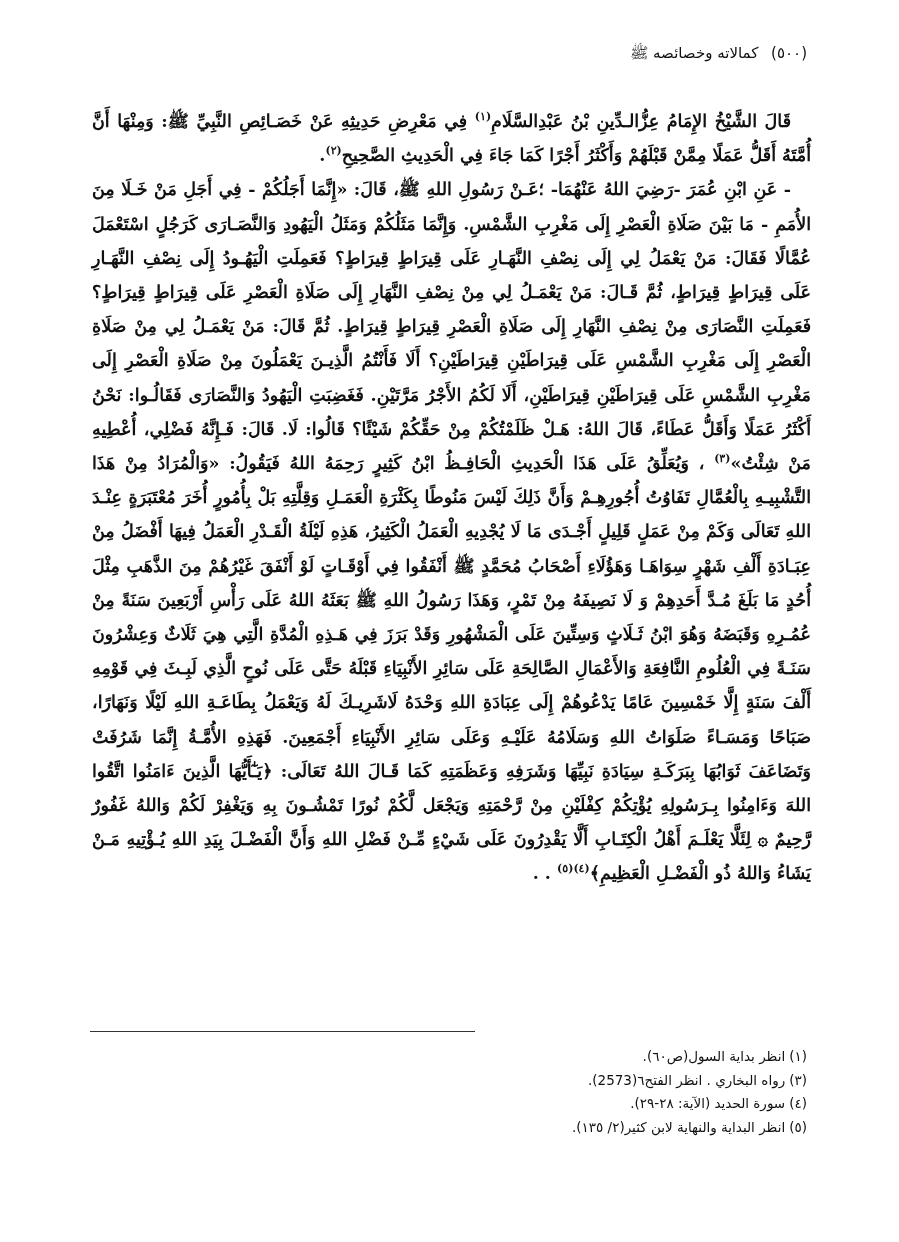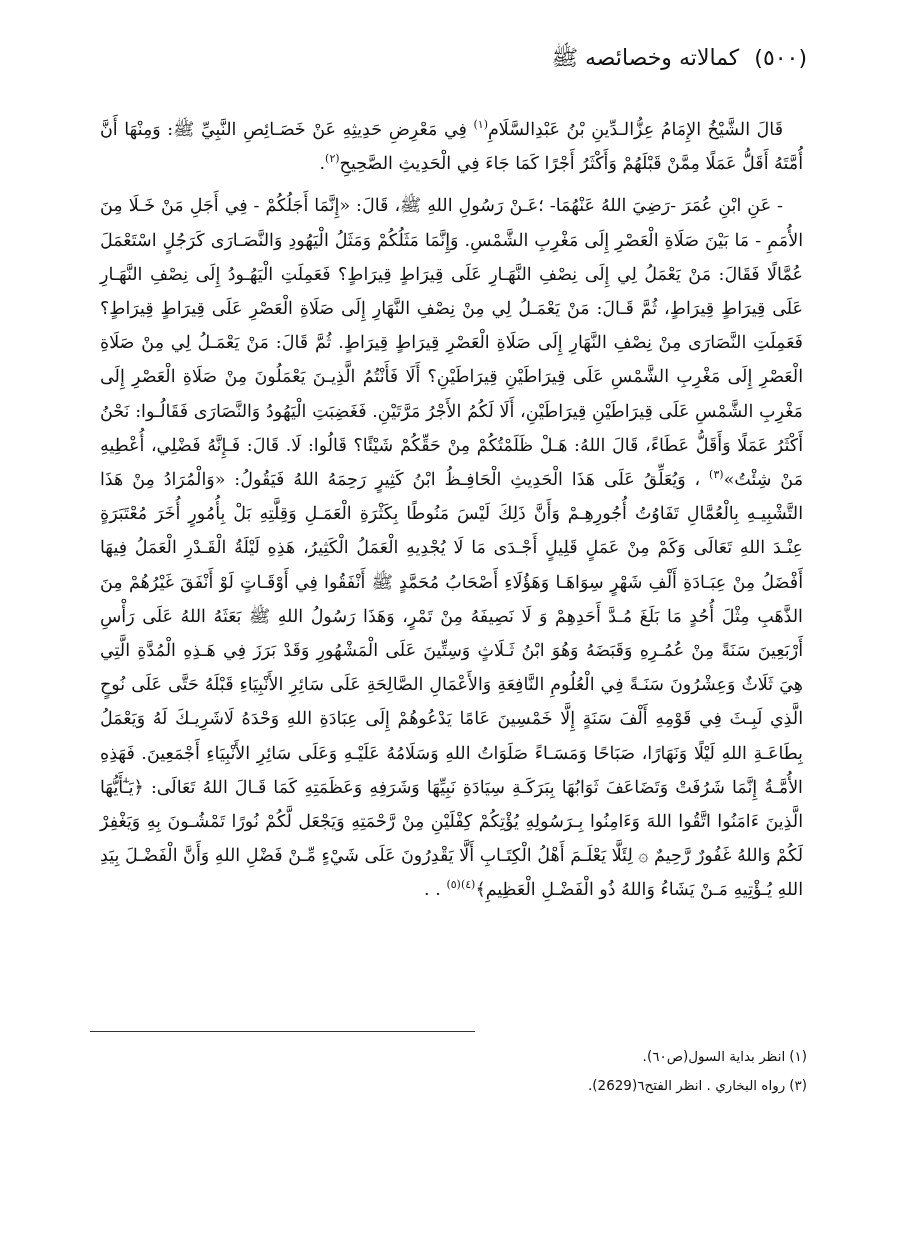--- a/index.html
+++ b/index.html
@@ -12,39 +12,40 @@
       height: 1242px;
       position: relative;
       overflow: hidden;
       color: #111111;
       font-family: "DejaVu Serif", "Liberation Serif", serif;
     }
     .page-header {
       position: absolute;
       top: 44px;
       right: 92px;
-      font-size: 22px;
+      font-size: 15px;
       font-family: "DejaVu Sans", sans-serif;
       direction: rtl;
       white-space: nowrap;
     }
     .page-header .num { margin-left: 8px; }
     .body-text {
       position: absolute;
       top: 104px;
       left: 92px;
       right: 88px;
       direction: rtl;
       text-align: justify;
       text-align-last: right;
       font-size: 17.5px;
       line-height: 34.2px;
     }
     .body-text p {
-      margin: 8px;
+      margin: 0;
+      font-weight: bold;
     }
     .body-text p.indent {
       text-indent: 20px;
     }
     .fn-ref {
       font-size: 11px;
       vertical-align: super;
       line-height: 0;
     }
     .divider {
@@ -63,21 +64,20 @@
       direction: rtl;
       font-family: "DejaVu Sans", sans-serif;
       font-size: 13.5px;
       line-height: 23.5px;
     }
     .footnotes .fn {
       margin: 0;
       white-space: nowrap;
     }
     .footnotes .fn:first-child {
-      margin-bottom: 5px;
     }
     .footnotes .fn-num { margin-left: 4px; }
   </style>
 </head>
 <body>
 
 <div class="page-header">
   <span class="num">(٥٠٠)</span>
   <span>كمالاته وخصائصه ﷺ</span>
 </div>
@@ -86,14 +86,16 @@
   <p class="indent"><span>قَالَ الشَّيْخُ الإِمَامُ عِزُّالـدِّينِ بْنُ عَبْدِالسَّلَامِ</span><span class="fn-ref">(١)</span><span> فِي مَعْرِضِ حَدِيثِهِ عَنْ خَصَـائِصِ النَّبِيِّ ﷺ: وَمِنْهَا أَنَّ أُمَّتَهُ أَقَلُّ عَمَلًا مِمَّنْ قَبْلَهُمْ وَأَكْثَرُ أَجْرًا كَمَا جَاءَ فِي الْحَدِيثِ الصَّحِيحِ</span><span class="fn-ref">(٢)</span><span>.</span></p>
 
 
   <p class="indent"><span>- عَنِ ابْنِ عُمَرَ -رَضِيَ اللهُ عَنْهُمَا- ؛عَـنْ رَسُولِ اللهِ ﷺ، قَالَ: «إِنَّمَا أَجَلُكُمْ - فِي أَجَلِ مَنْ خَـلَا مِنَ الأُمَمِ - مَا بَيْنَ صَلَاةِ الْعَصْرِ إِلَى مَغْرِبِ الشَّمْسِ. وَإِنَّمَا مَثَلُكُمْ وَمَثَلُ الْيَهُودِ وَالنَّصَـارَى كَرَجُلٍ اسْتَعْمَلَ عُمَّالًا فَقَالَ: مَنْ يَعْمَلُ لِي إِلَى نِصْفِ النَّهَـارِ عَلَى قِيرَاطٍ قِيرَاطٍ؟ فَعَمِلَتِ الْيَهُـودُ إِلَى نِصْفِ النَّهَـارِ عَلَى قِيرَاطٍ قِيرَاطٍ، ثُمَّ قَـالَ: مَنْ يَعْمَـلُ لِي مِنْ نِصْفِ النَّهَارِ إِلَى صَلَاةِ الْعَصْرِ عَلَى قِيرَاطٍ قِيرَاطٍ؟ فَعَمِلَتِ النَّصَارَى مِنْ نِصْفِ النَّهَارِ إِلَى صَلَاةِ الْعَصْرِ قِيرَاطٍ قِيرَاطٍ. ثُمَّ قَالَ: مَنْ يَعْمَـلُ لِي مِنْ صَلَاةِ الْعَصْرِ إِلَى مَغْرِبِ الشَّمْسِ عَلَى قِيرَاطَيْنِ قِيرَاطَيْنِ؟ أَلَا فَأَنْتُمُ الَّذِيـنَ يَعْمَلُونَ مِنْ صَلَاةِ الْعَصْرِ إِلَى مَغْرِبِ الشَّمْسِ عَلَى قِيرَاطَيْنِ قِيرَاطَيْنِ، أَلَا لَكُمُ الأَجْرُ مَرَّتَيْنِ. فَغَضِبَتِ الْيَهُودُ وَالنَّصَارَى فَقَالُـوا: نَحْنُ أَكْثَرُ عَمَلًا وَأَقَلُّ عَطَاءً، قَالَ اللهُ: هَـلْ ظَلَمْتُكُمْ مِنْ حَقِّكُمْ شَيْئًا؟ قَالُوا: لَا. قَالَ: فَـإِنَّهُ فَضْلِي، أُعْطِيهِ مَنْ شِئْتُ»</span><span class="fn-ref">(٣)</span><span> ، وَيُعَلِّقُ عَلَى هَذَا الْحَدِيثِ الْحَافِـظُ ابْنُ كَثِيرٍ رَحِمَهُ اللهُ فَيَقُولُ: «وَالْمُرَادُ مِنْ هَذَا التَّشْبِيـهِ بِالْعُمَّالِ تَفَاوُتُ أُجُورِهِـمْ وَأَنَّ ذَلِكَ لَيْسَ مَنُوطًا بِكَثْرَةِ الْعَمَـلِ وَقِلَّتِهِ بَلْ بِأُمُورٍ أُخَرَ مُعْتَبَرَةٍ عِنْـدَ اللهِ تَعَالَى وَكَمْ مِنْ عَمَلٍ قَلِيلٍ أَجْـدَى مَا لَا يُجْدِيهِ الْعَمَلُ الْكَثِيرُ، هَذِهِ لَيْلَةُ الْقَـدْرِ الْعَمَلُ فِيهَا أَفْضَلُ مِنْ عِبَـادَةِ أَلْفِ شَهْرٍ سِوَاهَـا وَهَؤُلَاءِ أَصْحَابُ مُحَمَّدٍ ﷺ أَنْفَقُوا فِي أَوْقَـاتٍ لَوْ أَنْفَقَ غَيْرُهُمْ مِنَ الذَّهَبِ مِثْلَ أُحُدٍ مَا بَلَغَ مُـدَّ أَحَدِهِمْ وَ لَا نَصِيفَهُ مِنْ تَمْرٍ، وَهَذَا رَسُولُ اللهِ ﷺ بَعَثَهُ اللهُ عَلَى رَأْسِ أَرْبَعِينَ سَنَةً مِنْ عُمُـرِهِ وَقَبَضَهُ وَهُوَ ابْنُ ثَـلَاثٍ وَسِتِّينَ عَلَى الْمَشْهُورِ وَقَدْ بَرَزَ فِي هَـذِهِ الْمُدَّةِ الَّتِي هِيَ ثَلَاثٌ وَعِشْرُونَ سَنَـةً فِي الْعُلُومِ النَّافِعَةِ وَالأَعْمَالِ الصَّالِحَةِ عَلَى سَائِرِ الأَنْبِيَاءِ قَبْلَهُ حَتَّى عَلَى نُوحٍ الَّذِي لَبِـثَ فِي قَوْمِهِ أَلْفَ سَنَةٍ إِلَّا خَمْسِينَ عَامًا يَدْعُوهُمْ إِلَى عِبَادَةِ اللهِ وَحْدَهُ لَاشَرِيـكَ لَهُ وَيَعْمَلُ بِطَاعَـةِ اللهِ لَيْلًا وَنَهَارًا، صَبَاحًا وَمَسَـاءً صَلَوَاتُ اللهِ وَسَلَامُهُ عَلَيْـهِ وَعَلَى سَائِرِ الأَنْبِيَاءِ أَجْمَعِينَ. فَهَذِهِ الأُمَّـةُ إِنَّمَا شَرُفَتْ وَتَضَاعَفَ ثَوَابُهَا بِبَرَكَـةِ سِيَادَةِ نَبِيِّهَا وَشَرَفِهِ وَعَظَمَتِهِ كَمَا قَـالَ اللهُ تَعَالَى: ﴿يَـٰٓأَيُّهَا الَّذِينَ ءَامَنُوا اتَّقُوا اللهَ وَءَامِنُوا بِـرَسُولِهِ يُؤْتِكُمْ كِفْلَيْنِ مِنْ رَّحْمَتِهِ وَيَجْعَل لَّكُمْ نُورًا تَمْشُـونَ بِهِ وَيَغْفِرْ لَكُمْ وَاللهُ غَفُورٌ رَّحِيمٌ ۞ لِئَلَّا يَعْلَـمَ أَهْلُ الْكِتَـابِ أَلَّا يَقْدِرُونَ عَلَى شَيْءٍ مِّـنْ فَضْلِ اللهِ وَأَنَّ الْفَضْـلَ بِيَدِ اللهِ يُـؤْتِيهِ مَـنْ يَشَاءُ وَاللهُ ذُو الْفَضْـلِ الْعَظِيمِ﴾</span><span class="fn-ref">(٤)</span><span class="fn-ref">(٥)</span><span> . .</span></p>
 </div>
 
 <div class="divider"></div>
 
 <div class="footnotes">
   <p class="fn"><span class="fn-num">(١)</span><span>انظر بداية السول(ص٦٠).</span></p>
-  <p class="fn"><span class="fn-num">(٣)</span><span>رواه البخاري . انظر الفتح٦(2629).</span></p>
+  <p class="fn"><span class="fn-num">(٣)</span><span>رواه البخاري . انظر الفتح٦(2573).</span></p>
+  <p class="fn"><span class="fn-num">(٤)</span><span>سورة الحديد (الآية: ٢٨-٢٩).</span></p>
+  <p class="fn"><span class="fn-num">(٥)</span><span>انظر البداية والنهاية لابن كثير(٢/ ١٣٥).</span></p>
 </div>
 
 </body></html>

